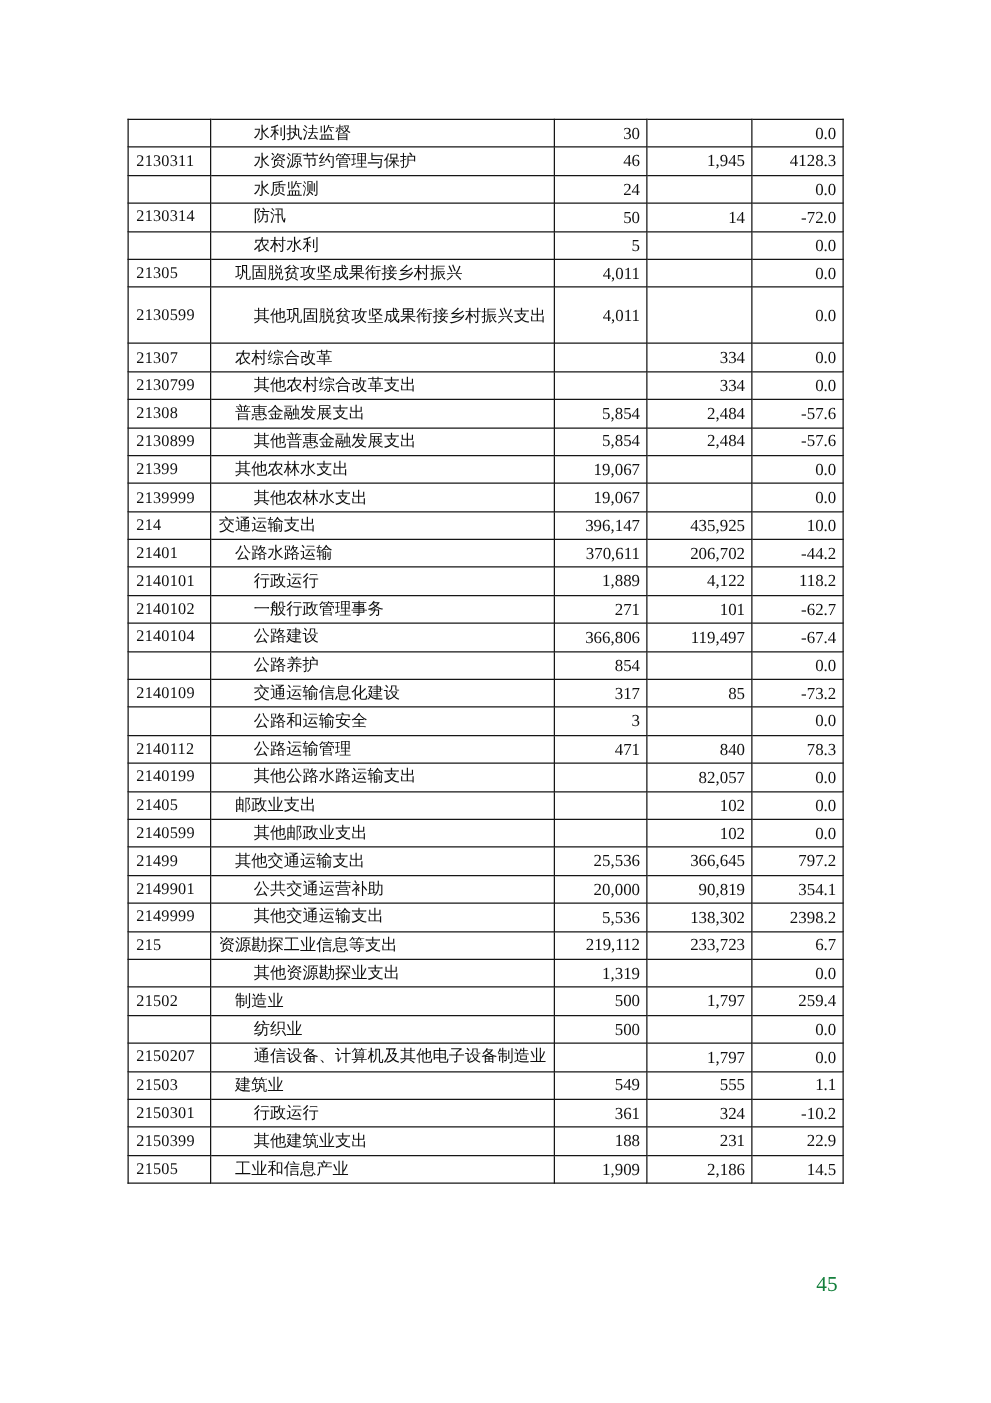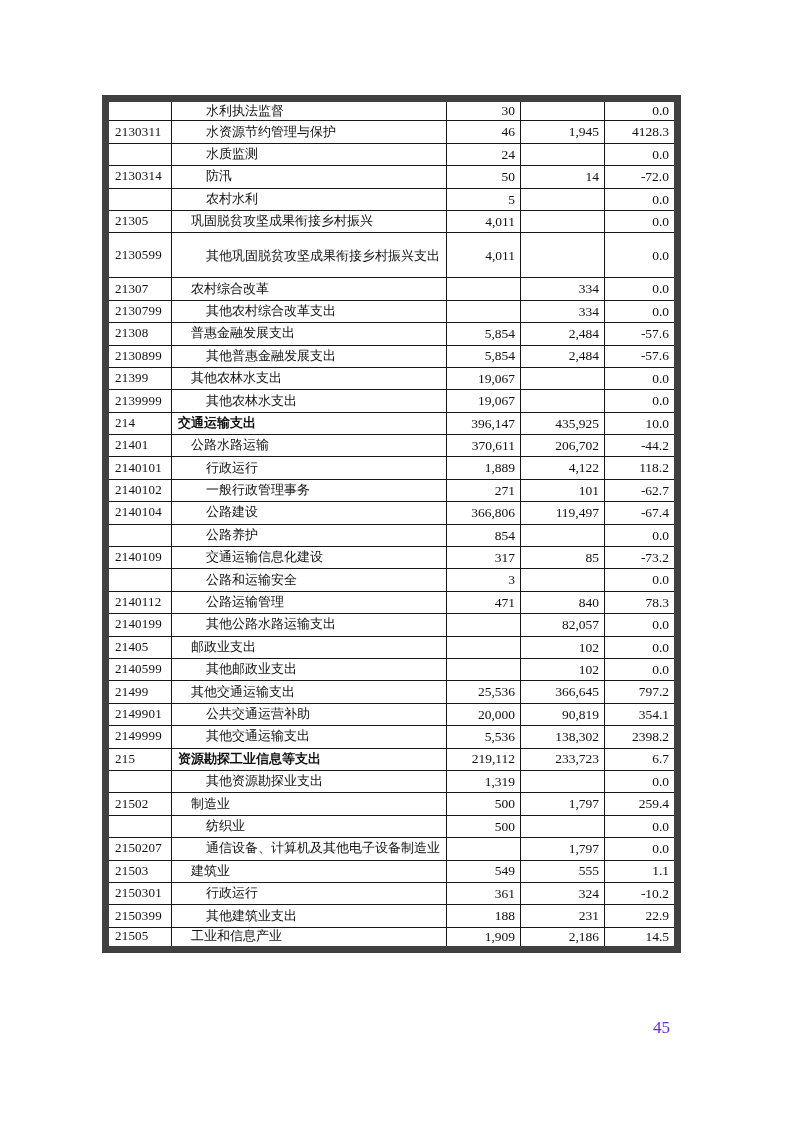--- a/index.html
+++ b/index.html
@@ -10,54 +10,54 @@
     font-family:"Liberation Serif","DejaVu Serif",serif;
     color:#101010;
     overflow:hidden;
   }
   table.budget-table{
     position:absolute;
     left:102px;top:95px;
     width:572px;
     border-collapse:collapse;
     table-layout:fixed;
-    border:7px solid #404040;
+    border:1px solid #404040;
   }
   .budget-table td{
     border:1px solid #161616;
     padding:0;
     vertical-align:middle;
     font-size:13px;
     line-height:1.15;
     overflow:hidden;
   }
   tr.r{height:22.4px;}
   tr.r.tall{height:45px;}
   td.code{padding-left:6px;letter-spacing:0.2px;margin-left:12px;}
   td.name{white-space:nowrap;}
-  td.name.lvl1{padding-left:6px;font-weight:bold;}
+  td.name.lvl1{padding-left:6px;}
   td.name.lvl2{padding-left:19px;}
   td.name.lvl3{padding-left:34px;}
   td.name.wrapcell{
     white-space:normal;
     padding-left:3px;
     text-indent:31px;
     line-height:1.65;
   }
   td.num{
     text-align:right;
     padding-right:5px;
     font-size:13.5px;
   }
   .page-number{
     position:absolute;
     top:1018px;
     right:123px;
     font-size:17px;
-    color:#6d28d9;
+    color:#15803d;
   }
 </style>
 </head>
 <body>
 
 <div class="page">
 
   <table class="budget-table">
     <colgroup>
       <col style="width:66px">

